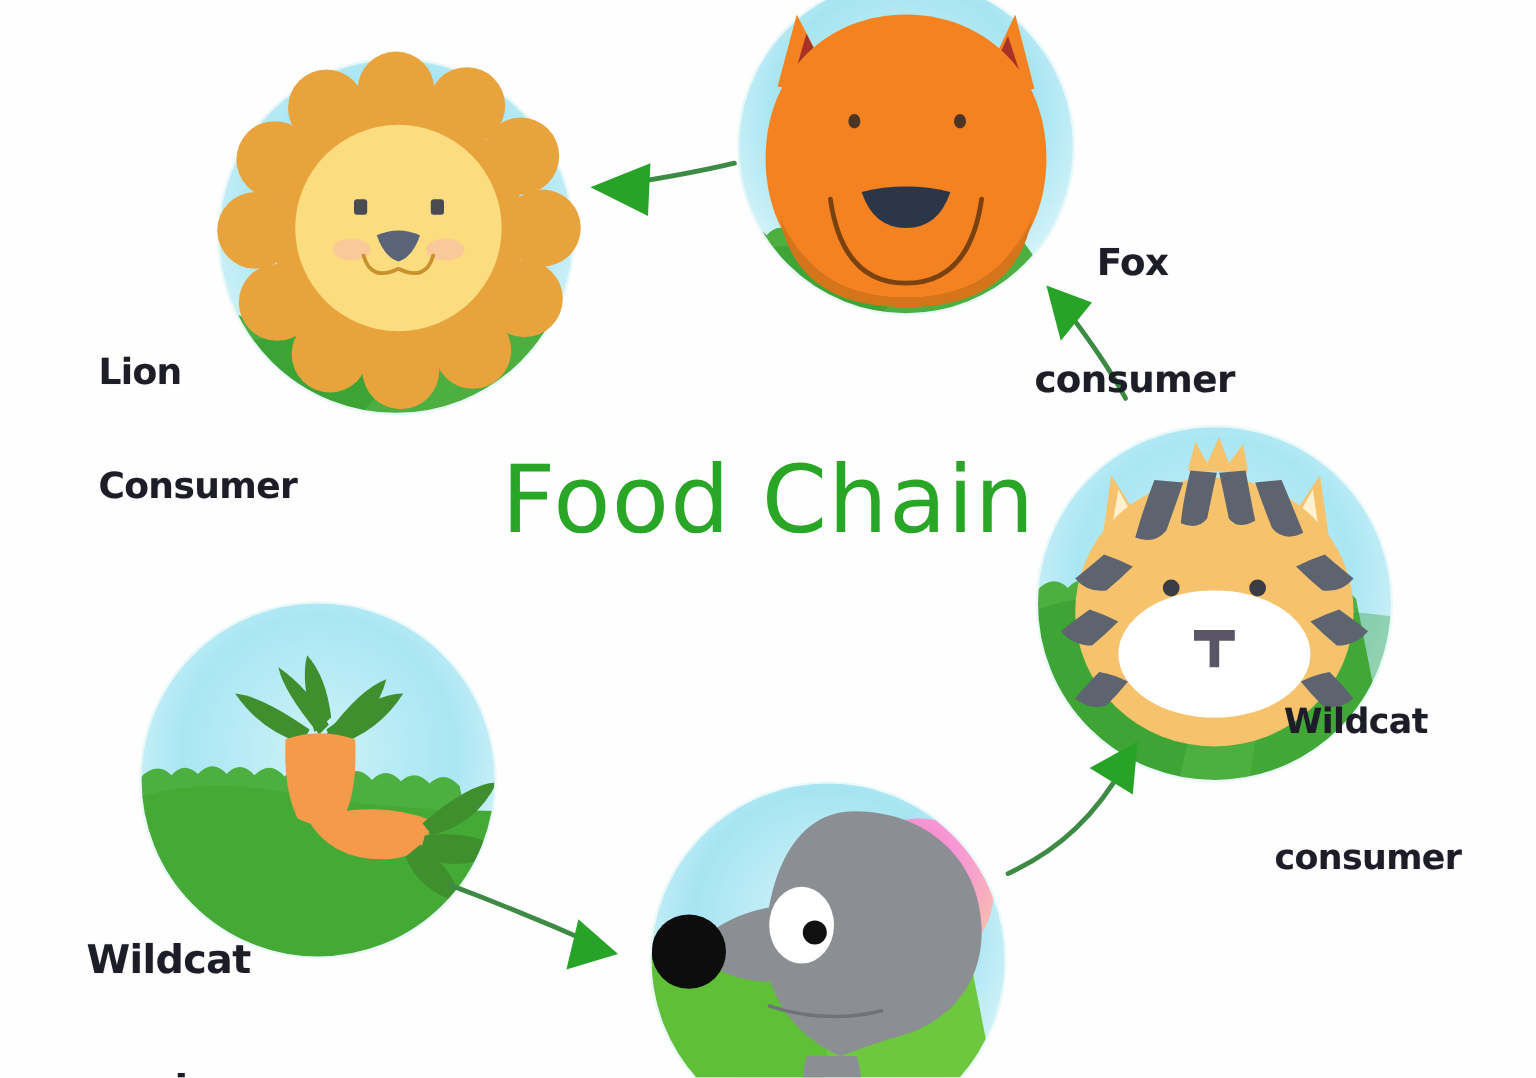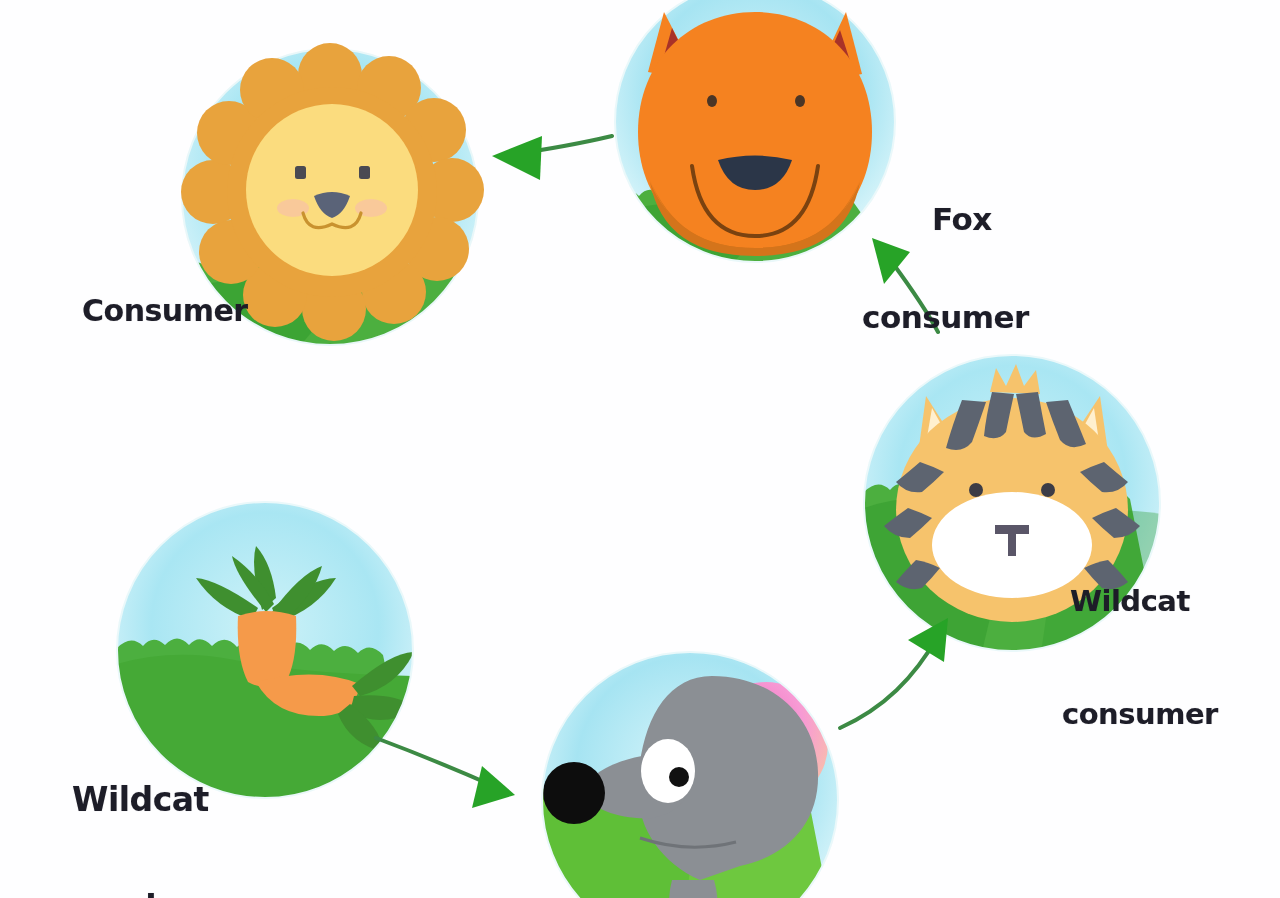--- a/index.html
+++ b/index.html
@@ -249,27 +249,29 @@
         <path d="M 840 728 C 884 708 914 678 938 636" fill="none" stroke="#3c8a44" stroke-width="4" stroke-linecap="round"></path>
         <polygon points="948,618 944,662 908,640" fill="#27a327" stroke="none"></polygon>
       </g>
       <g>
         <path d="M 376 738 C 424 756 462 772 498 788" fill="none" stroke="#3c8a44" stroke-width="4" stroke-linecap="round"></path>
         <polygon points="515,795 472,808 482,766" fill="#27a327" stroke="none"></polygon>
       </g>
     </g>
   </svg>
 
+  <div class="title" style="left:418px; top:372px; font-size:78px;">Food Chain</div>
 
   <div class="label" style="left:82px; top:232px; font-size:30px;">
+    <div>Lion</div>
     <div>Consumer</div>
   </div>
 
   <div class="label" style="left:862px; top:138px; font-size:31px;">
-    <div style="margin-left:70px;">Fox</div>
+    <div style="margin-left:52px;">Fox</div>
     <div>consumer</div>
   </div>
 
   <div class="label" style="left:1070px; top:525px; font-size:29px;">
     <div>Wildcat</div>
     <div style="margin-left:-8px; margin-top:22px;">consumer</div>
   </div>
 
   <div class="label" style="left:738px; top:848px; font-size:33px;">
     

